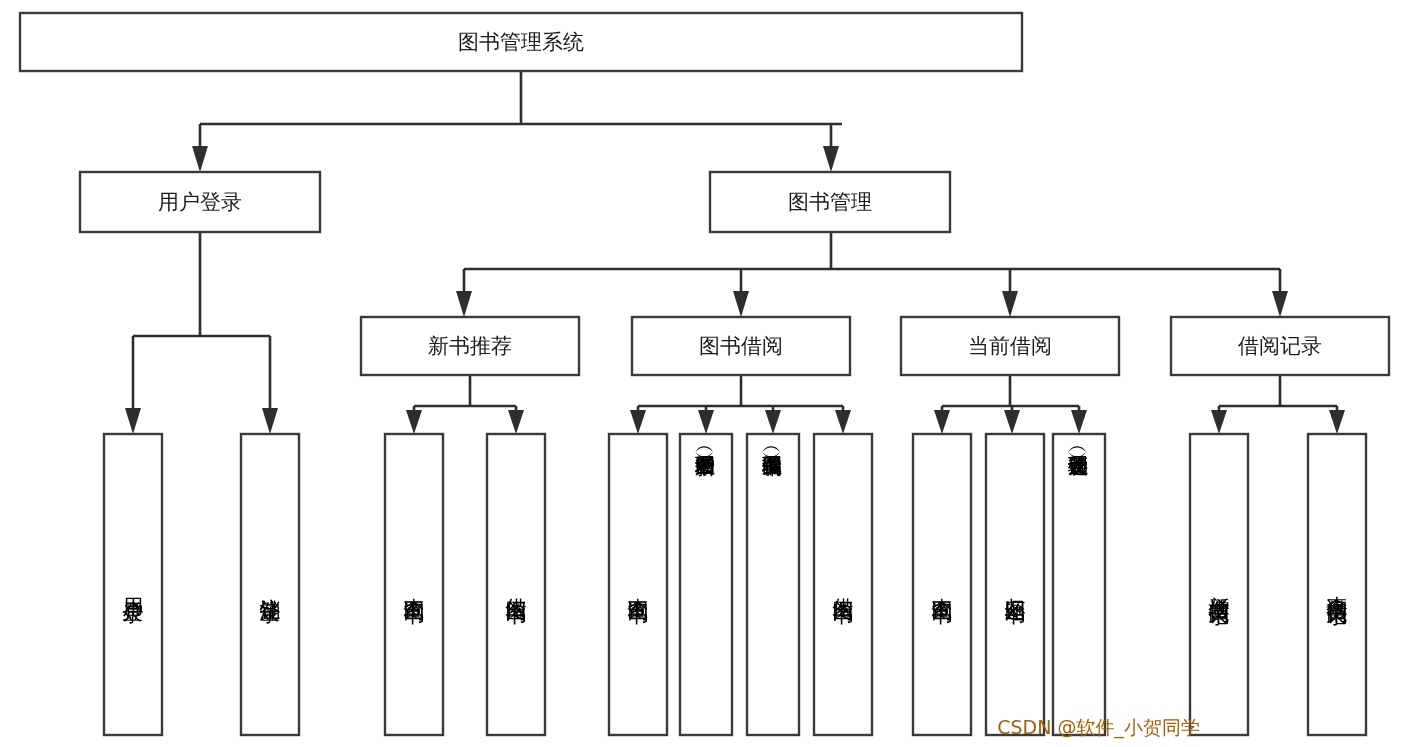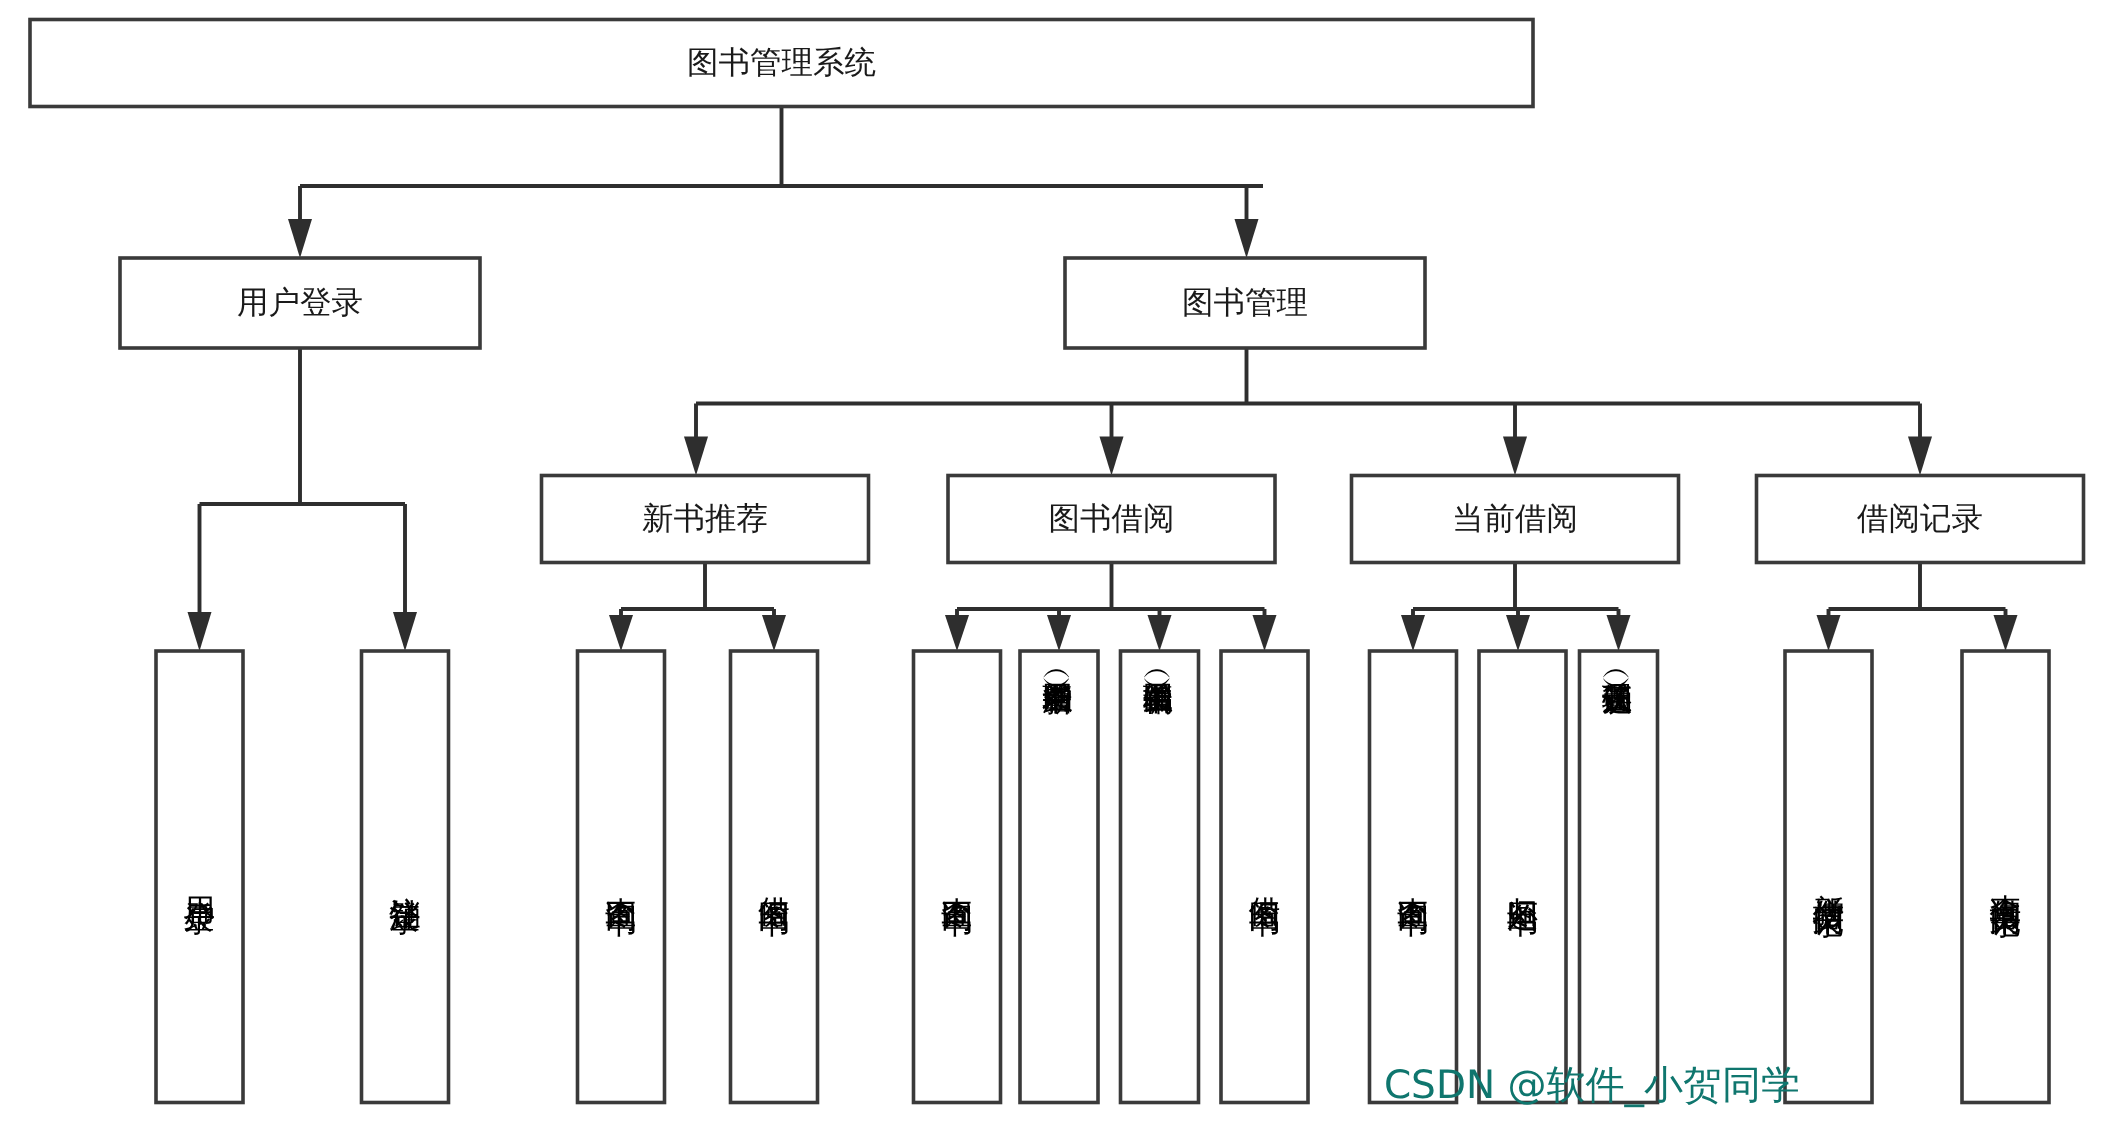--- a/index.html
+++ b/index.html
@@ -55,22 +55,22 @@
   }
   .arrow-head {
     fill: #2e2e2e;
     stroke: none;
   }
   .watermark {
     position: absolute;
     right: 8px;
     bottom: 6px;
     font-family: "DejaVu Sans", "Liberation Sans", sans-serif;
-    font-size: 26px;
-    color: #0f766e;
+    font-size: 19px;
+    color: #a16207;
     white-space: nowrap;
     user-select: none;
   }
 </style>
 </head>
 <body>
 
 <div id="diagram-root">
 
   <svg class="diagram-canvas" viewBox="0 0 1405 747">

